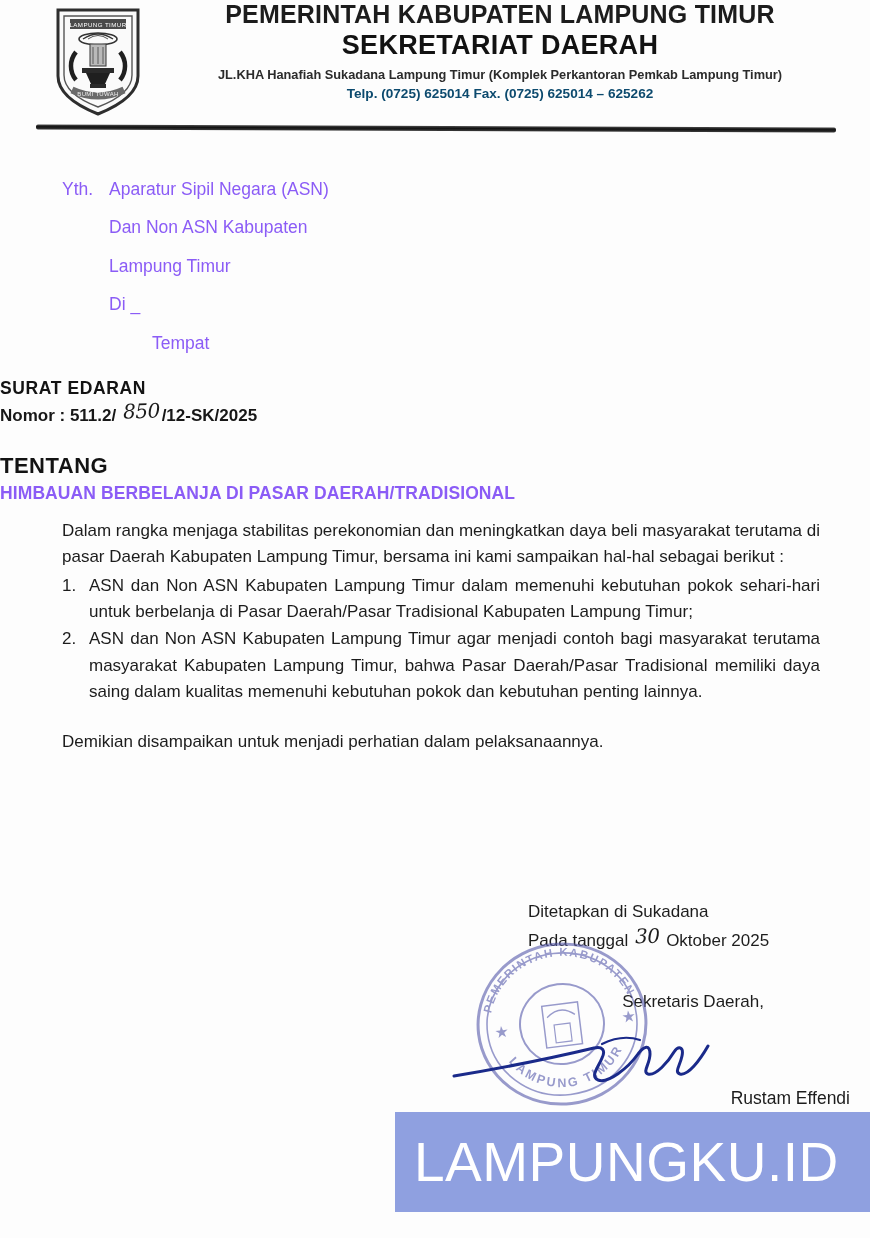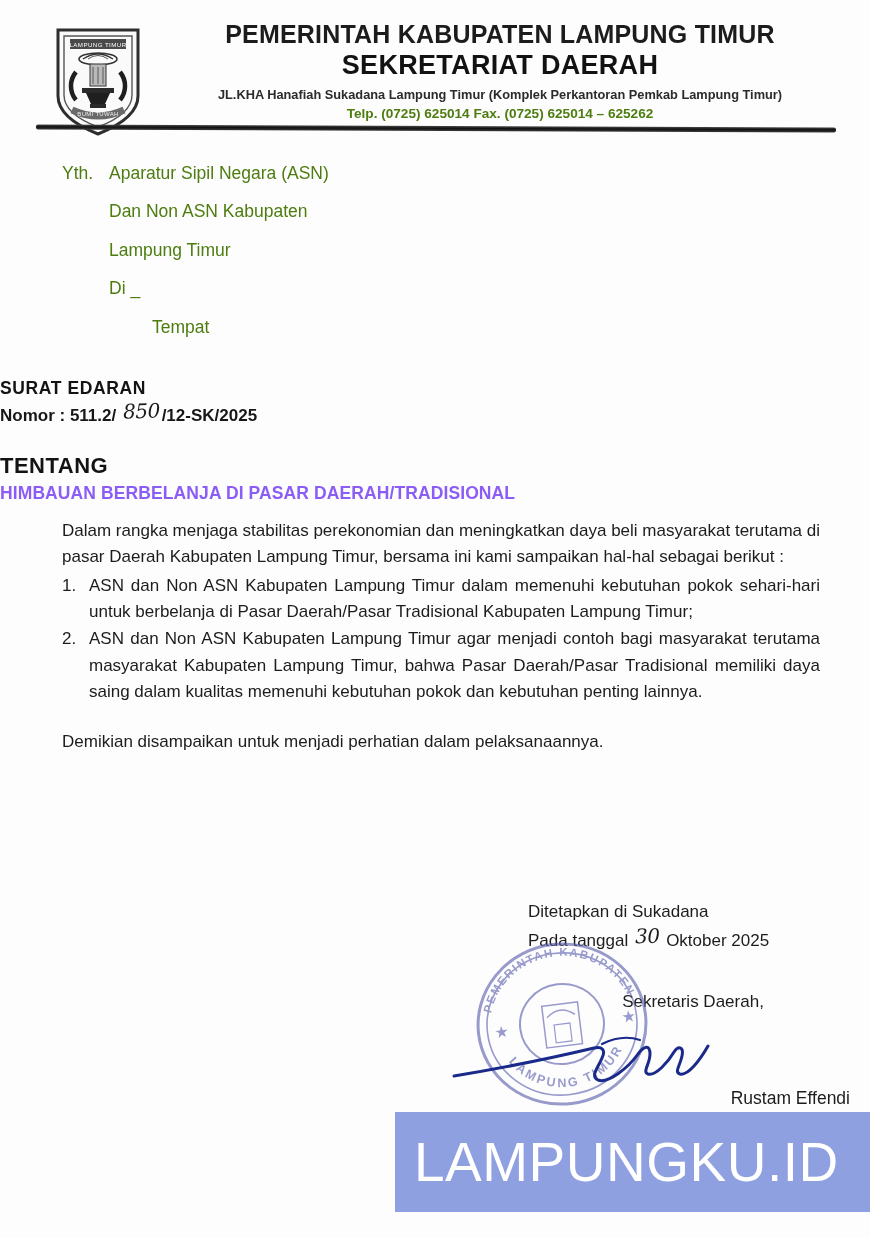--- a/index.html
+++ b/index.html
@@ -17,21 +17,21 @@
     width: 870px;
     height: 1238px;
     background: #fdfdfd;
     overflow: hidden;
     color: #1a1a1a;
   }
 
   
   .letterhead {
     position: absolute;
-    top: 20px;
+    top: 0;
     left: 0;
     width: 870px;
     height: 112px;
   }
   .emblem {
     position: absolute;
     left: 52px;
     top: 6px;
     width: 92px;
     height: 112px;
@@ -70,44 +70,44 @@
     margin-top: 5px;
     color: #2b2b2b;
     transform: scaleX(0.97);
     white-space: nowrap;
   }
   .lh-line4 {
     font-size: 13.6px;
     font-weight: 700;
     line-height: 1.3;
     margin-top: 1px;
-    color: #4d7c0f;
+    color: #0c4a6e;
     white-space: nowrap;
   }
 
   .rule {
     position: absolute;
     left: 36px;
     top: 126px;
     width: 800px;
     height: 5px;
     background: linear-gradient(180deg, #4a4a4a 0%, #111 45%, #3c3c3c 100%);
     border-radius: 2px;
     transform: rotate(0.22deg);
   }
 
   
   .addressee {
     position: absolute;
     left: 62px;
-    top: 164px;
+    top: 180px;
     width: 520px;
     font-size: 17.5px;
     line-height: 1.05;
-    color: #4d7c0f;
+    color: #8b5cf6;
   }
   .addr-row { display: flex; margin-bottom: 20px; }
   .addr-label { width: 47px; flex: 0 0 47px; font-weight: 400; }
   .addr-val { flex: 1; }
   .addr-indent { margin-left: 47px; margin-bottom: 20px; }
   .addr-indent2 { margin-left: 90px; }
 
   
   .titleblock {
     position: absolute;

